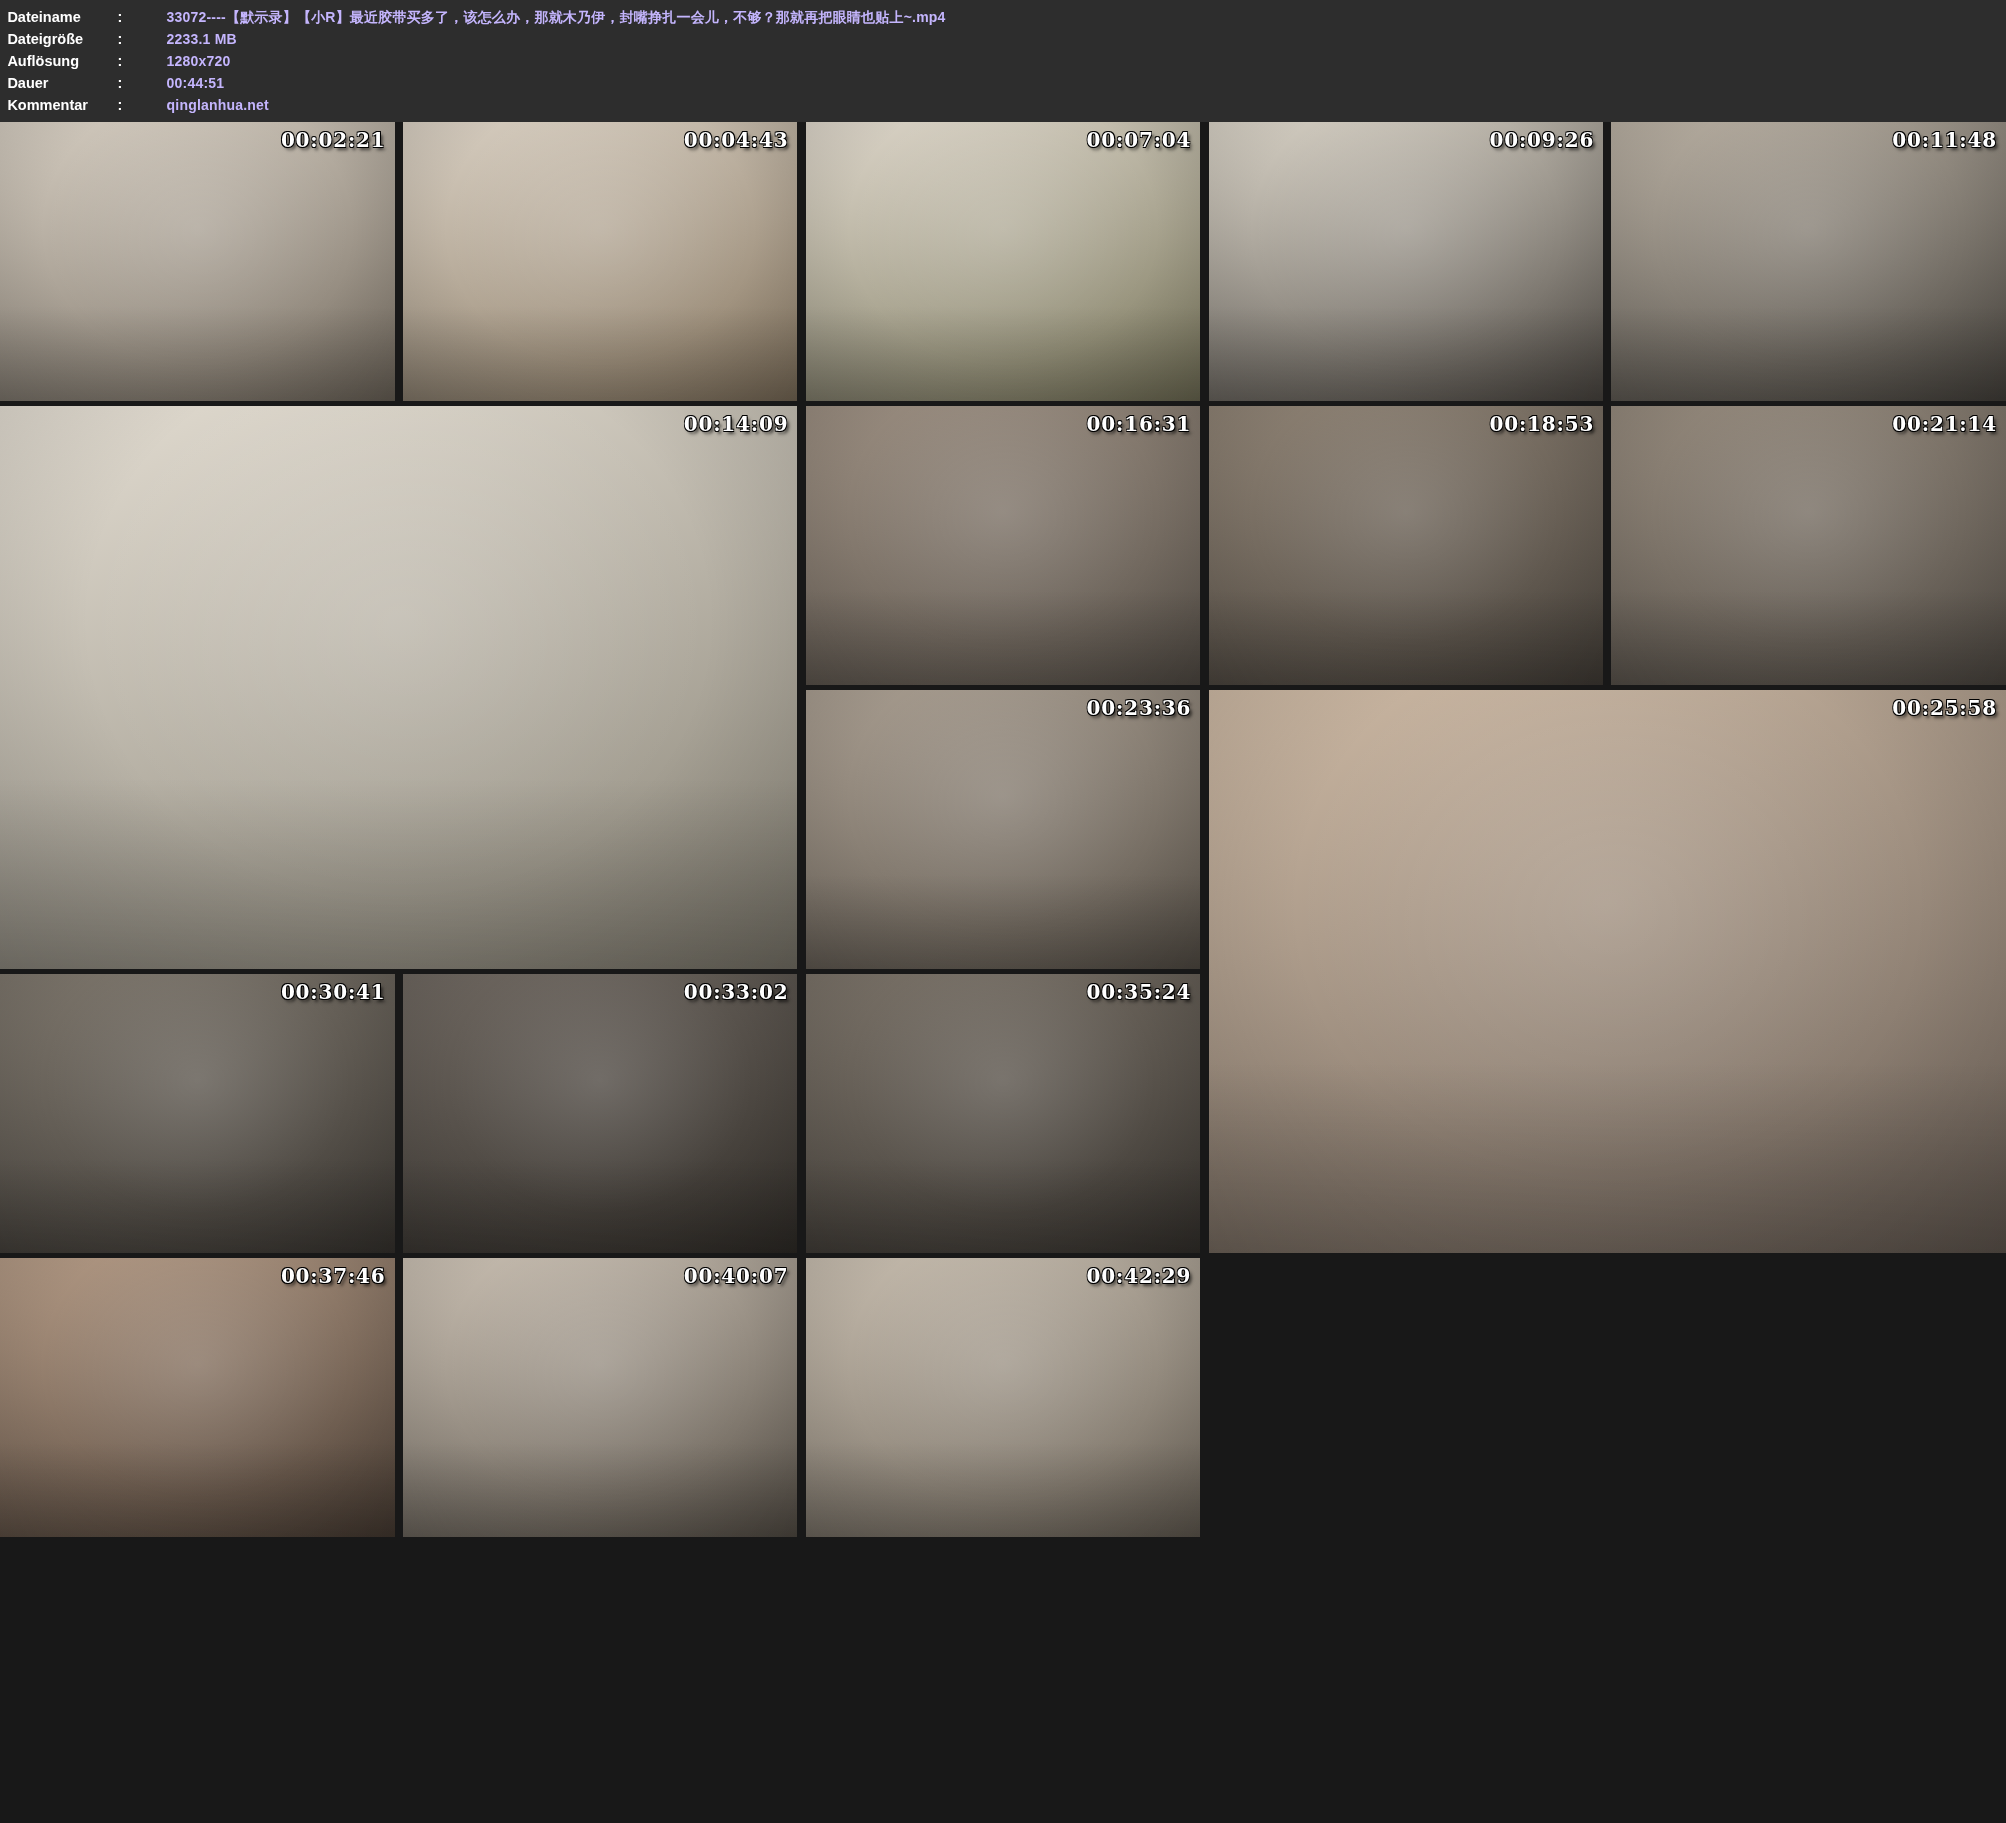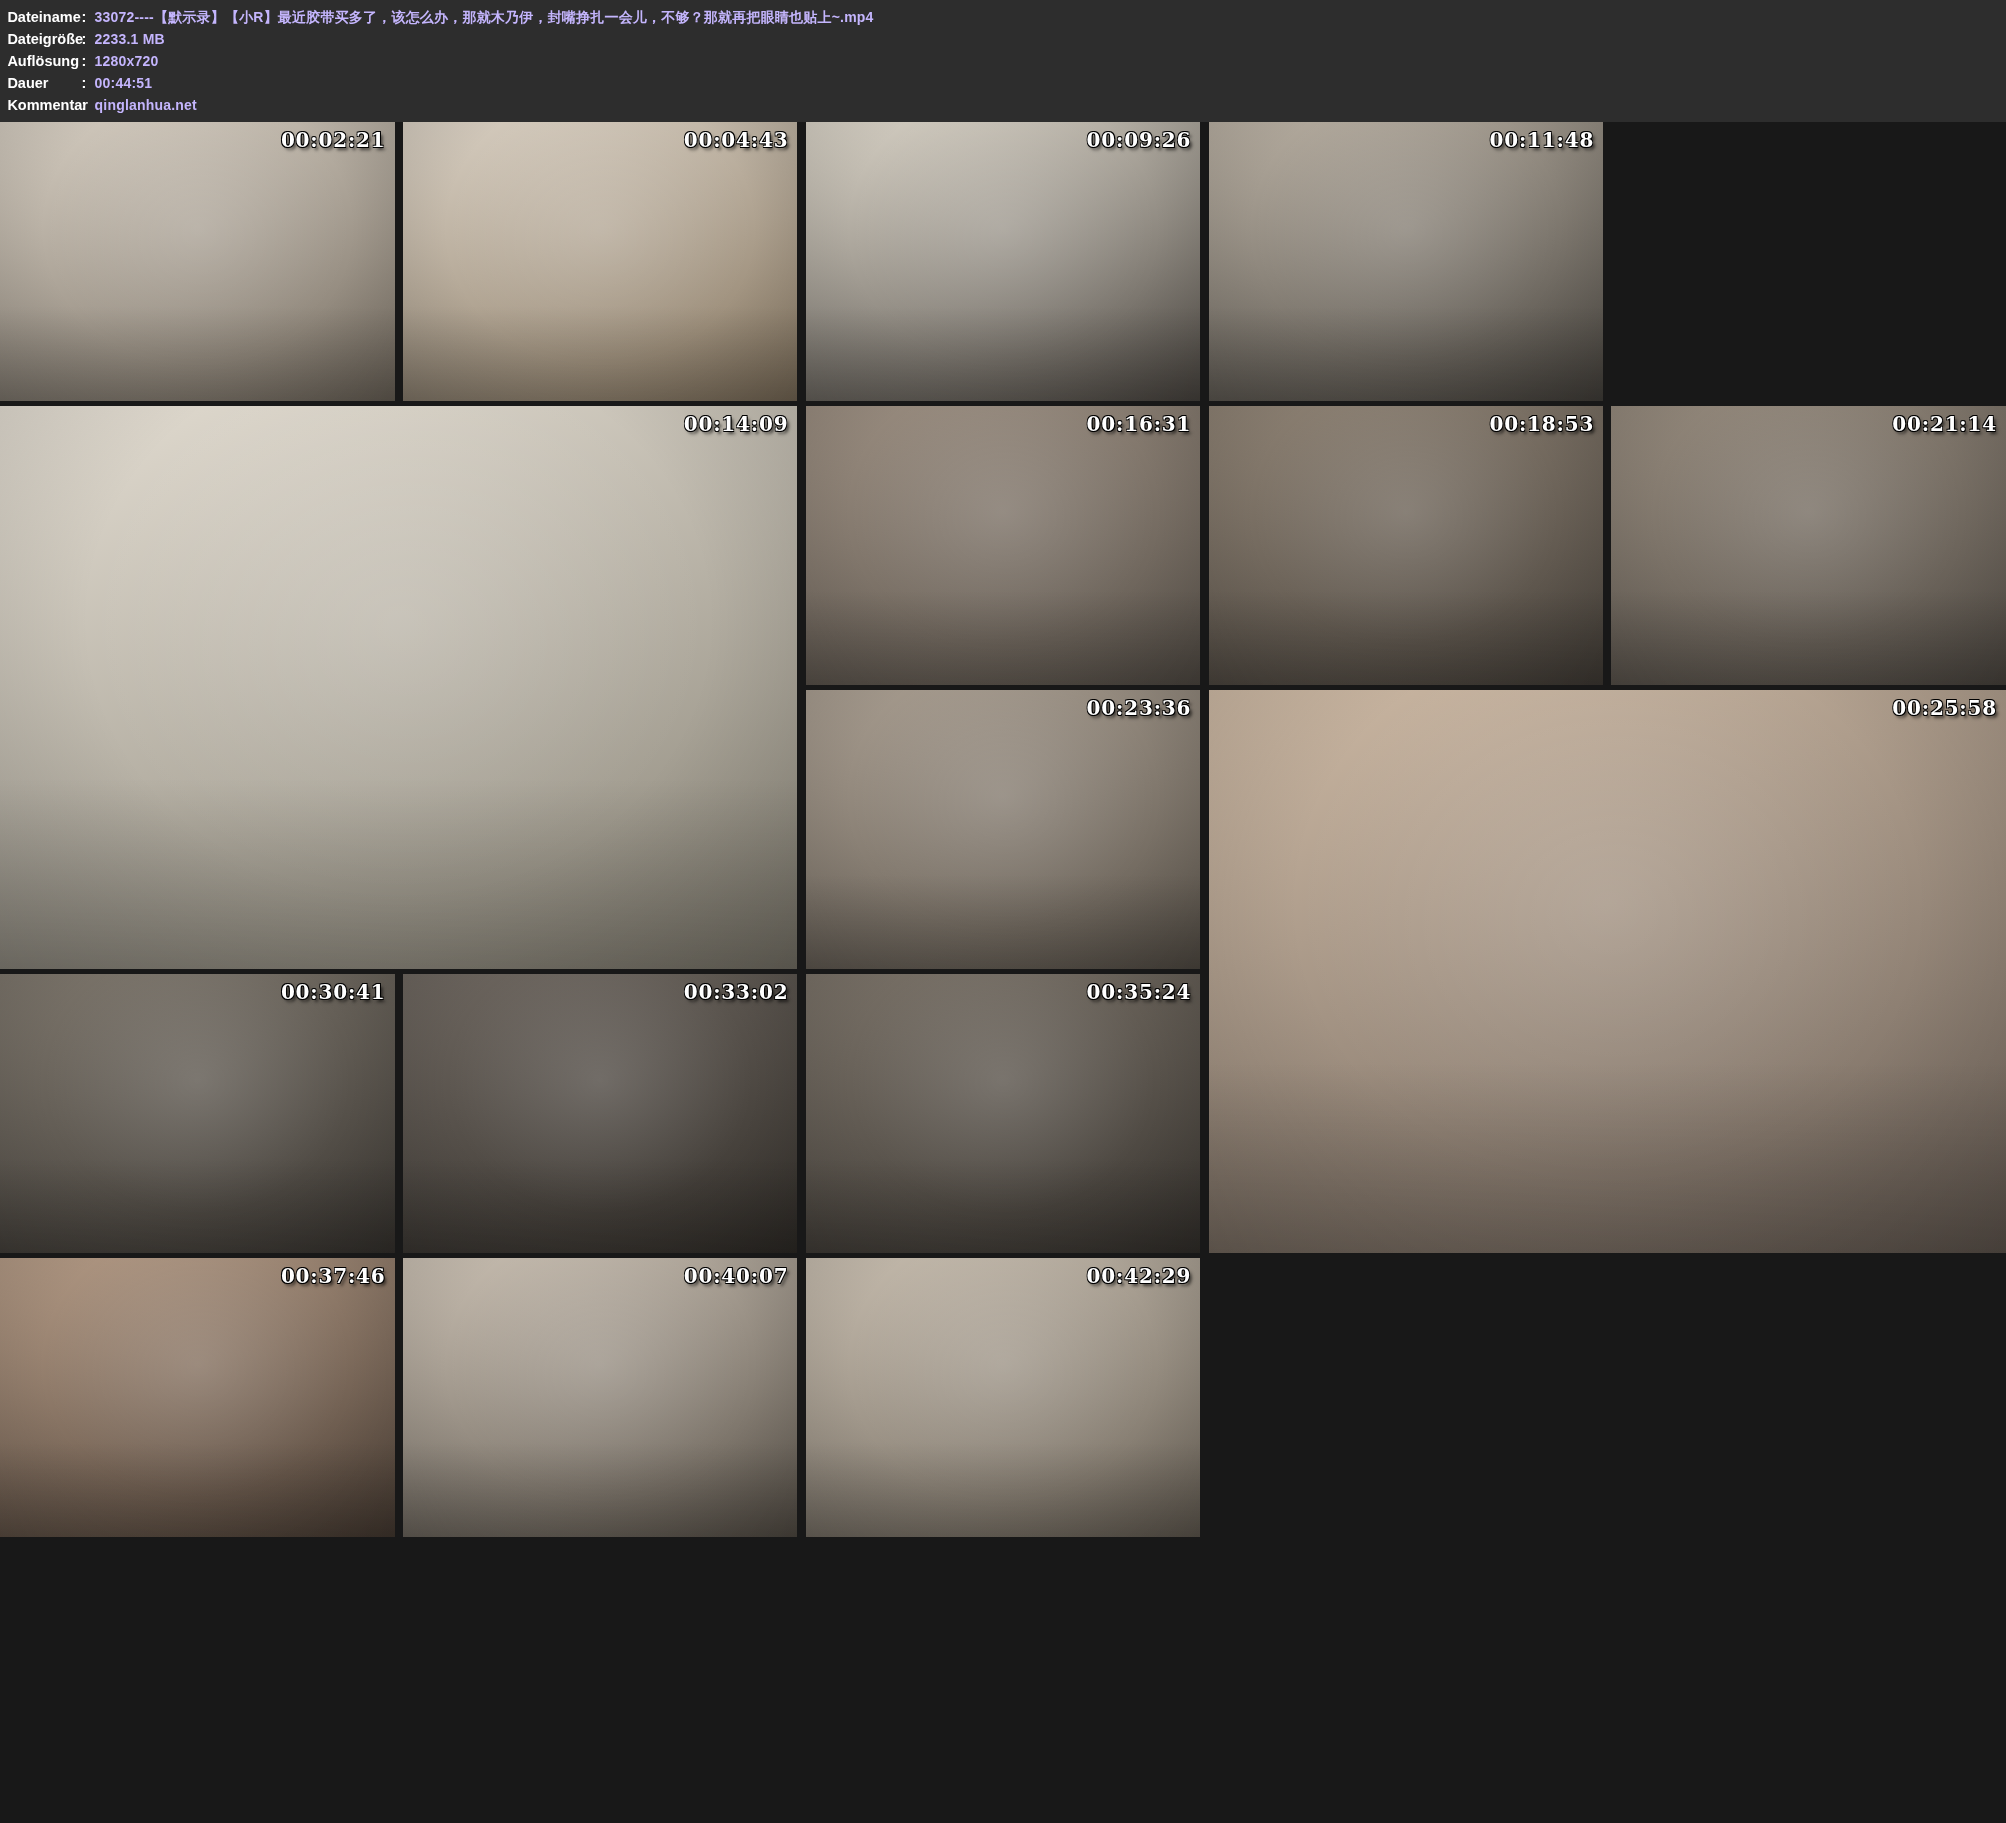--- a/index.html
+++ b/index.html
@@ -21,20 +21,21 @@
     height: 122px;
     background: #2d2d2d;
     padding: 5.8px 8.3px 0 7.4px;
   }
   .meta-row {
     display: flex;
     align-items: baseline;
     height: 22px;
     line-height: 22px;
     white-space: nowrap;
+    gap: 36px;
   }
   .meta-label {
     display: inline-block;
     width: 74px;
     font-size: 14.5px;
     font-weight: bold;
     color: #ffffff;
   }
   .meta-sep {
     display: inline-block;
@@ -132,20 +133,24 @@
   </div>
 <div class="grid" id="grid">
     <div class="tile" style="background: linear-gradient(160deg, rgb(212, 204, 192) 0%, rgb(122, 113, 101) 100%);">
       <div class="floorband"></div>
       <span class="ts">00:02:21</span>
     </div>
     <div class="tile" style="background: linear-gradient(160deg, rgb(216, 207, 194) 0%, rgb(138, 122, 100) 100%);">
       <div class="floorband"></div>
       <span class="ts">00:04:43</span>
     </div>
+    <div class="tile" style="background: linear-gradient(160deg, rgb(221, 214, 202) 0%, rgb(125, 122, 95) 100%);">
+      <div class="floorband"></div>
+      <span class="ts">00:07:04</span>
+    </div>
     <div class="tile" style="background: linear-gradient(160deg, rgb(216, 210, 198) 0%, rgb(85, 80, 74) 100%);">
       <div class="floorband"></div>
       <span class="ts">00:09:26</span>
     </div>
     <div class="tile" style="background: linear-gradient(160deg, rgb(184, 175, 162) 0%, rgb(78, 74, 68) 100%);">
       <div class="floorband"></div>
       <span class="ts">00:11:48</span>
     </div>
     <div class="tile large" style="background: linear-gradient(160deg, rgb(227, 221, 210) 0%, rgb(138, 133, 120) 100%);">
       <div class="floorband"></div>

